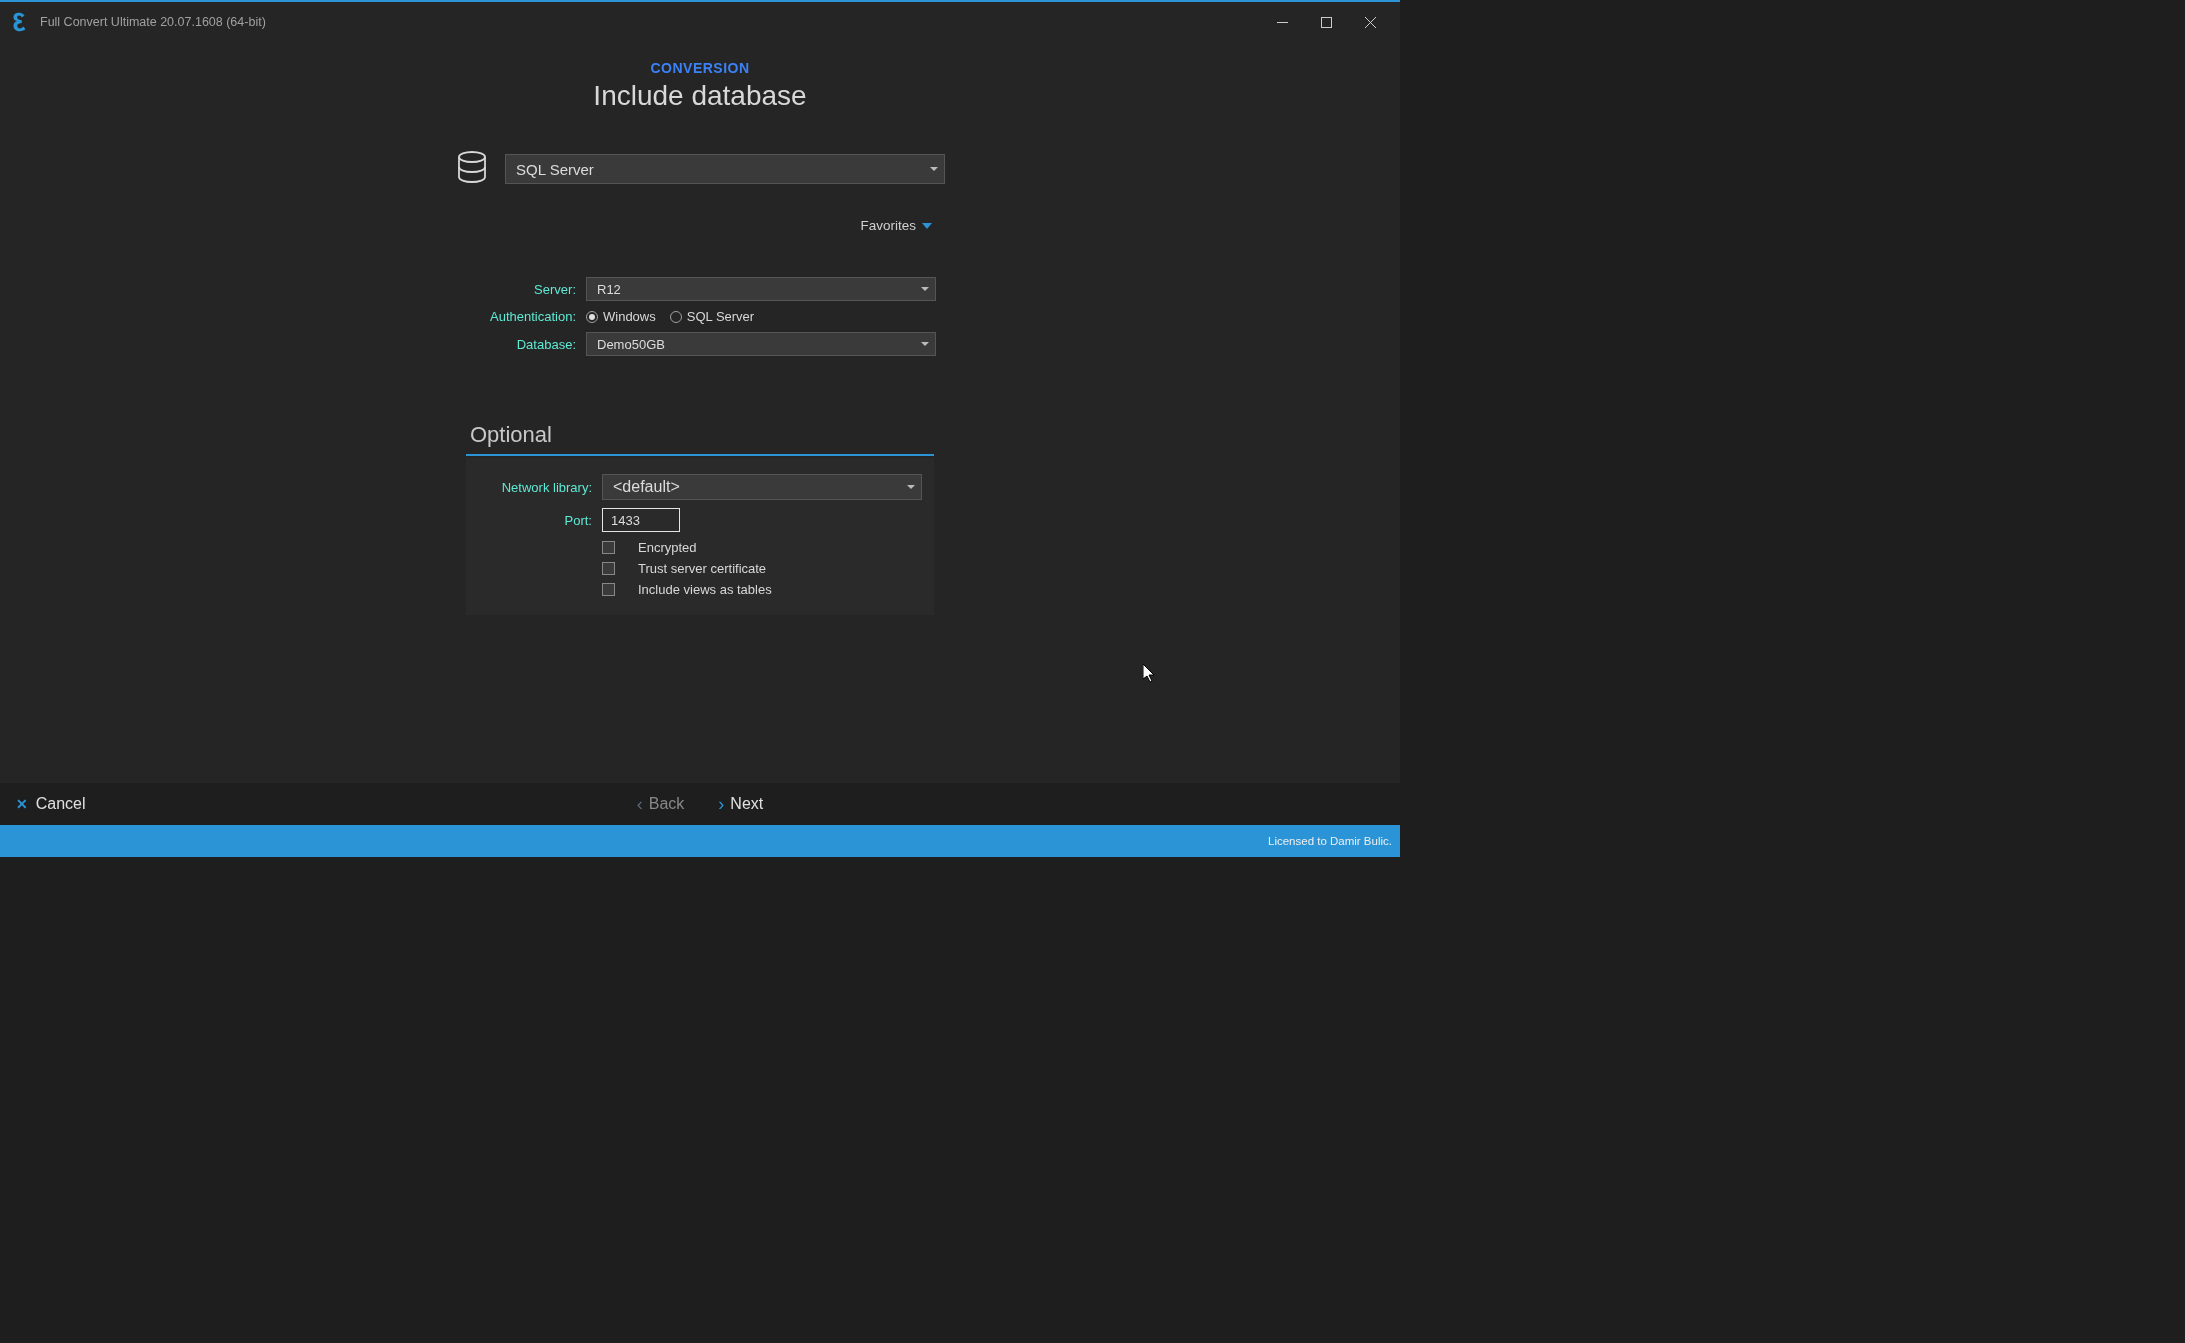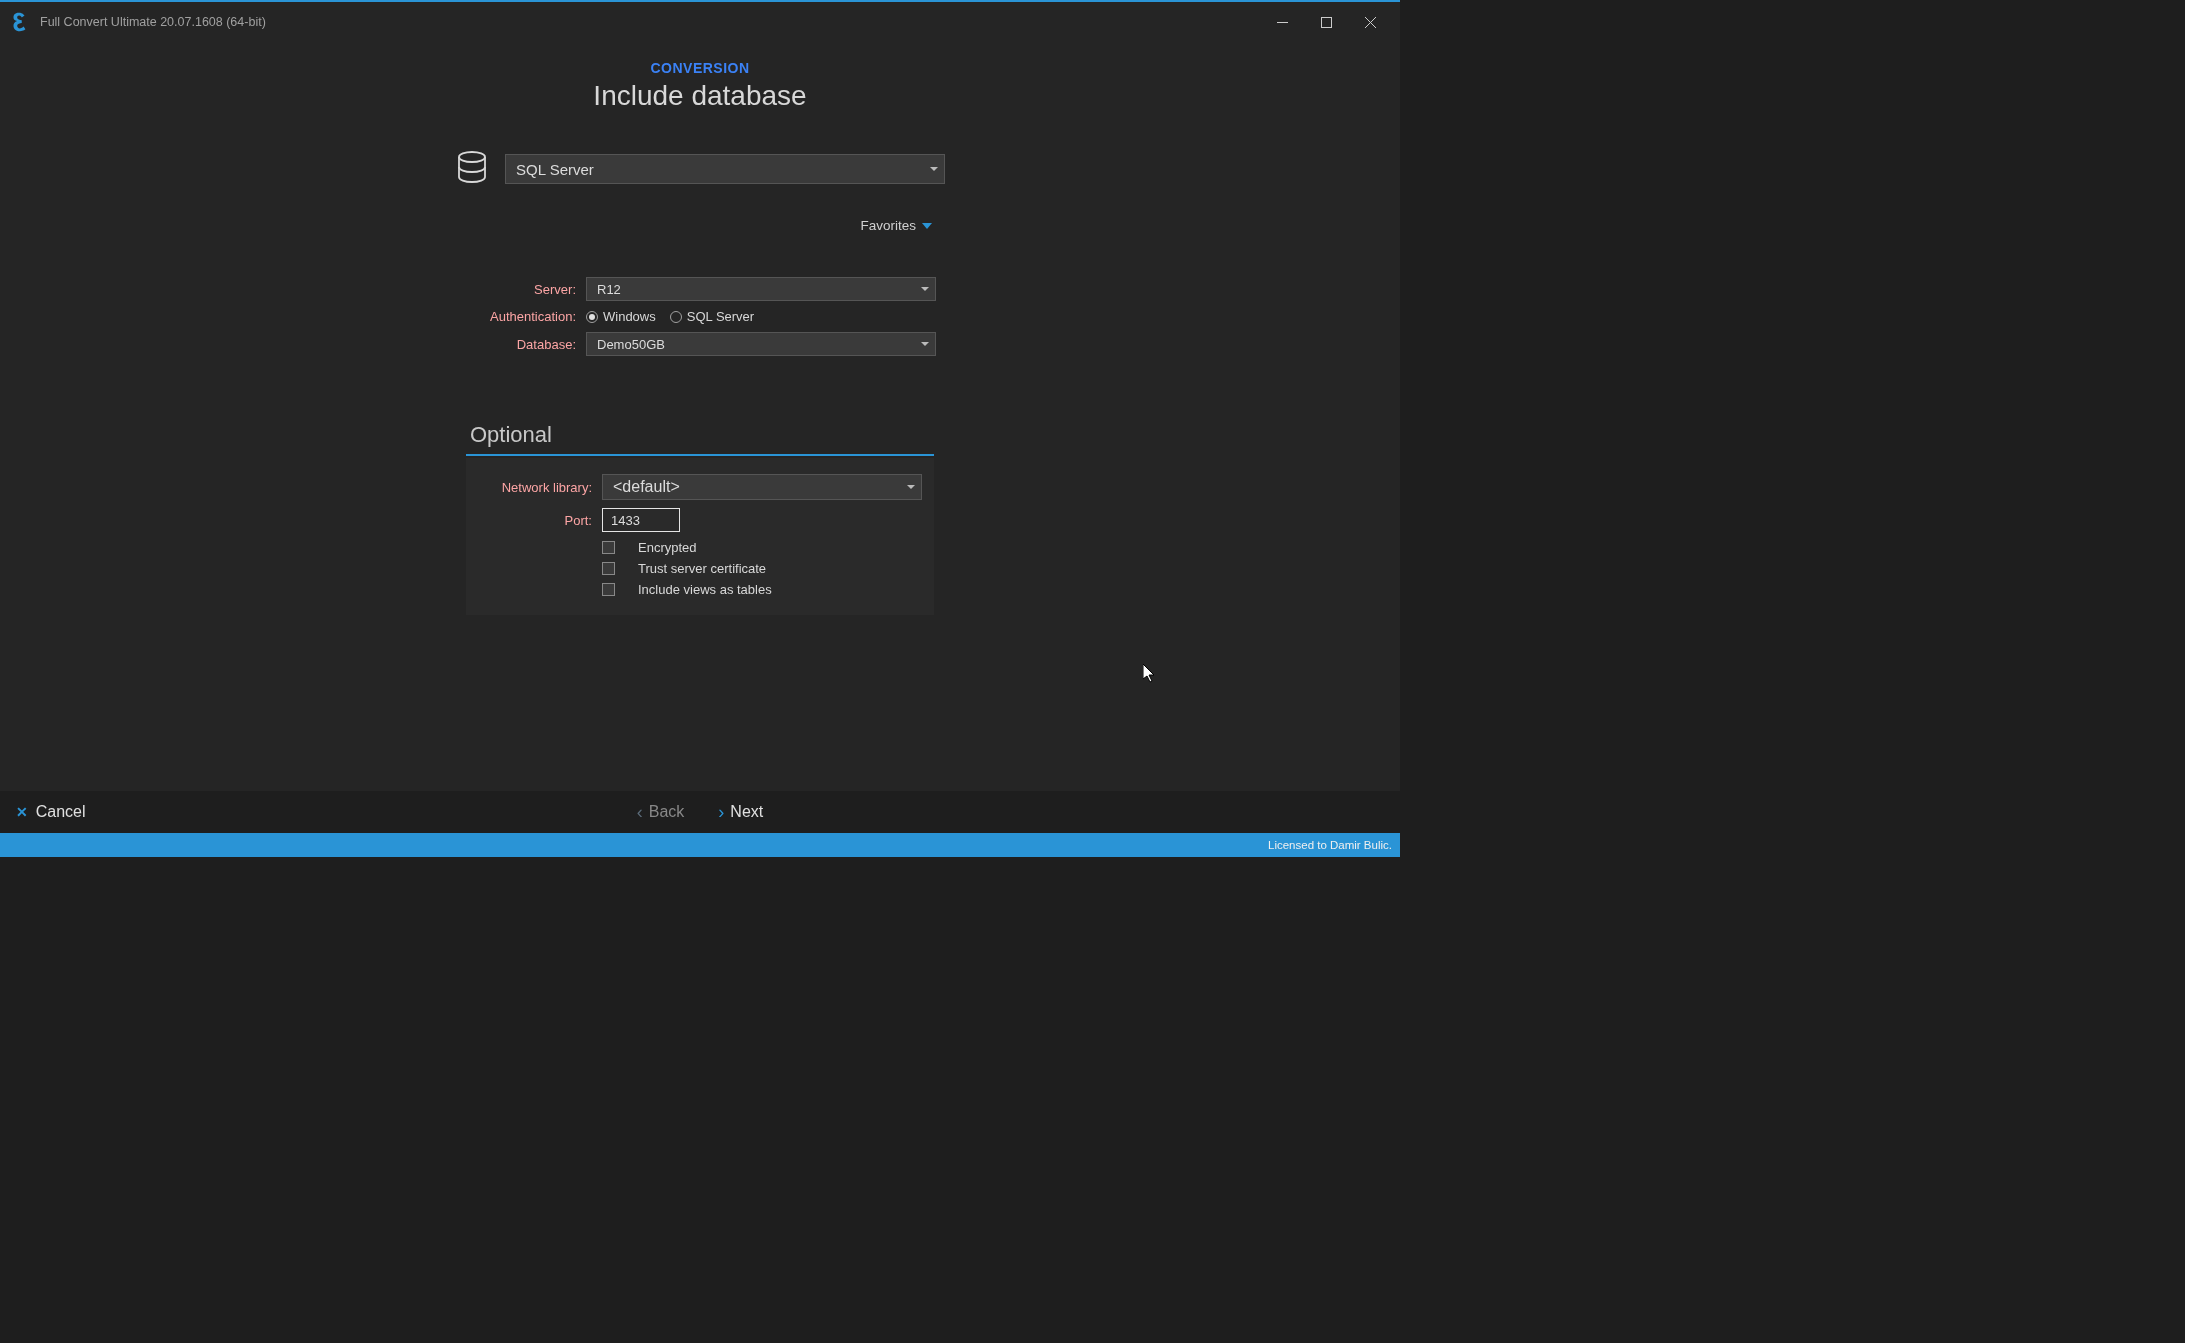--- a/index.html
+++ b/index.html
@@ -166,21 +166,21 @@
 
 .form-row {
   display: flex;
   align-items: center;
   margin-bottom: 8px;
 }
 
 .form-label {
   width: 126px;
   text-align: right;
-  color: #fca5a5;
+  color: #5eead4;
   font-size: 13px;
   padding-right: 10px;
 }
 
 .radio-group {
   display: flex;
   gap: 14px;
   align-items: center;
 }
 
@@ -310,21 +310,21 @@
 .nav-btn.back { color: #888888; }
 .nav-btn.next { color: #e0e0e0; }
 
 .chev {
   font-size: 18px;
 }
 .chev.back { color: #5a6a78; }
 .chev.next { color: #2a94d6; }
 
 .statusbar {
-  height: 24px;
+  height: 32px;
   background: #2a94d6;
   display: flex;
   align-items: center;
   justify-content: flex-end;
   padding: 0 8px;
   color: #efefef;
   font-size: 11.5px;
 }
 
 .cursor {

